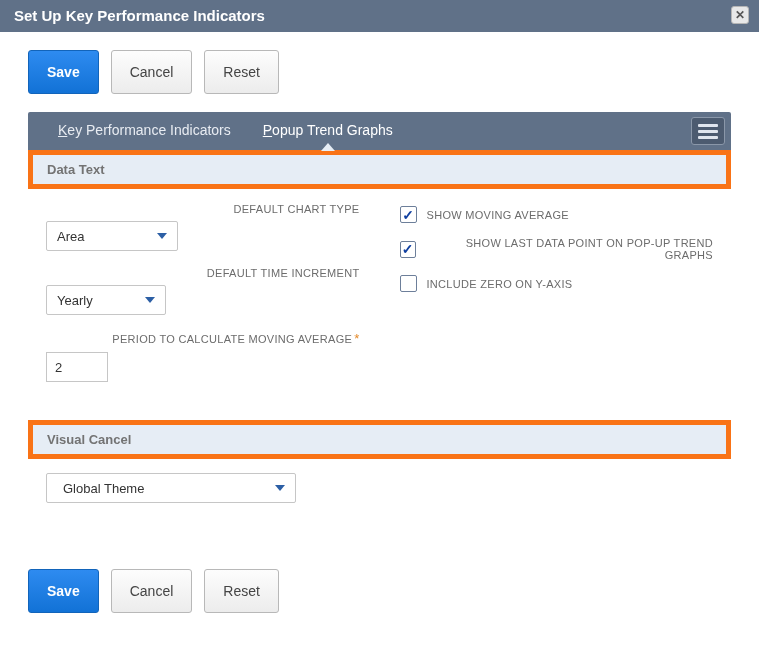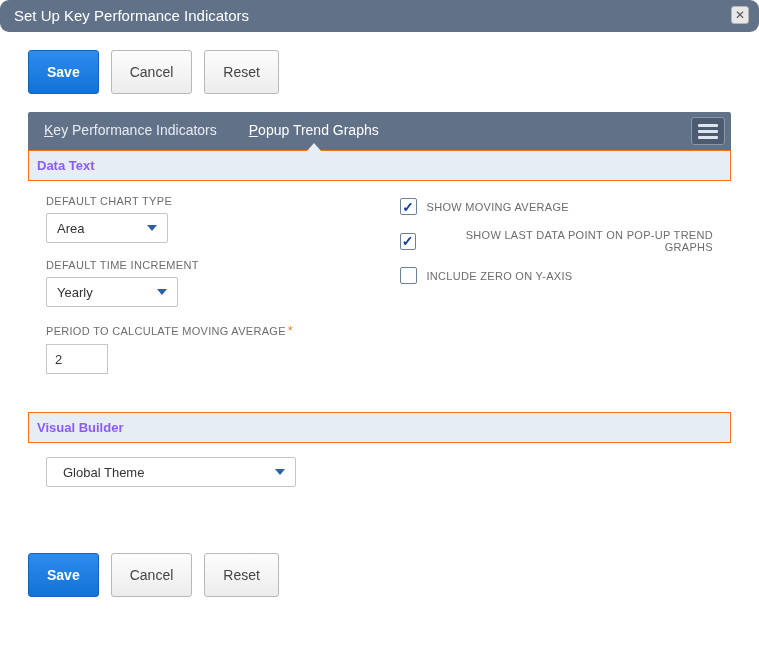--- a/index.html
+++ b/index.html
@@ -11,22 +11,21 @@
     width: 759px;
   }
   .header {
     background: #607188;
     color: #fff;
     display: flex;
     justify-content: space-between;
     align-items: center;
     padding: 6px 10px 8px 14px;
     font-size: 15px;
-    font-weight: 400;
-    border-radius: 9px;
+    font-weight: 700;
   }
   .close-btn {
     width: 18px; height: 18px;
     border: 1px solid #b5b5b5;
     border-radius: 3px;
     background: #e8e8e8;
     display: flex; align-items: center; justify-content: center;
     cursor: pointer;
     color: #555;
     font-size: 12px;
@@ -47,21 +46,21 @@
     background: linear-gradient(#2e8bf0,#1272d6);
     border: 1px solid #1264ba;
     color: #fff;
     font-weight: 600;
   }
   .tab-bar {
     background: #607188;
     display: flex;
     align-items: center;
     justify-content: space-between;
-    padding: 0 6px 0 14px;
+    padding: 0 6px 0 28px;
     position: relative;
     border-radius: 2px 2px 0 0;
   }
   .tabs { display: flex; gap: 28px; }
   .tab {
     color: #e8ecf2;
     padding: 10px 2px 12px 2px;
     font-size: 14px;
     cursor: pointer;
     position: relative;
@@ -91,58 +90,59 @@
     justify-content: center; align-items: center;
     gap: 3px;
     cursor: pointer;
     margin: 5px 0;
   }
   .menu-btn span {
     width: 20px; height: 3px; background: #dfe5ee; border-radius: 1px;
   }
   .section-head {
     background: #e6edf5;
-    color: #8b5cf6;
+    color: #737373;
     font-weight: 700;
     font-size: 13px;
-    padding: 7px 8px;
-    border: 1px solid #f97316;
+    padding: 7px 14px;
+    border: 5px solid #f97316;
   }
   .section-body {
     padding: 14px 18px 22px 18px;
     display: flex;
     gap: 40px;
   }
   .col { flex: 1; }
   .field { margin-bottom: 16px; }
   .field-label {
     font-size: 11px;
     letter-spacing: 0.3px;
     color: #6c6c6c;
     text-transform: uppercase;
     margin-bottom: 6px;
     display: block;
+    text-align: right;
   }
   .req { color: #e58a2a; font-size: 13px; margin-left: 2px;}
   .select {
     border: 1px solid #c6c6c6;
     border-radius: 2px;
     height: 30px;
     display: flex; align-items: center; justify-content: space-between;
     padding: 0 10px;
     cursor: pointer;
     background: #fff;
   }
   .select .arrow {
     width: 0;height:0;
     border-left: 5px solid transparent;
     border-right: 5px solid transparent;
     border-top: 6px solid #2c5fa5;
   }
-  .select.sm { width: 122px; }
+  .select.sm { width: 132px; }
   .select.md { width: 250px; padding-left: 16px; }
   .num-input {
     border: 1px solid #c6c6c6;
     height: 30px; width: 62px;
     padding: 0 8px;
     display: flex; align-items: center;
   }
   .chk-row {
     display: flex; align-items: center;
     gap: 10px;
@@ -210,21 +210,21 @@
     <div class="col">
       <div class="field">
         <span class="field-label">DEFAULT CHART TYPE</span>
         <div class="select sm">
           <span>Area</span>
           <span class="arrow"></span>
         </div>
       </div>
       <div class="field">
         <span class="field-label">DEFAULT TIME INCREMENT</span>
-        <div class="select sm" style="width:132px">
+        <div class="select sm" style="width:120px">
           <span>Yearly</span>
           <span class="arrow"></span>
         </div>
       </div>
       <div class="field">
         <span class="field-label">
           <span>PERIOD TO CALCULATE MOVING AVERAGE</span><span class="req">*</span>
         </span>
         <div class="num-input">
           <span>2</span>
@@ -240,21 +240,21 @@
         <span class="chk">✓</span>
         <span class="chk-label">SHOW LAST DATA POINT ON POP-UP TREND GRAPHS</span>
       </div>
       <div class="chk-row">
         <span class="chk"></span>
         <span class="chk-label">INCLUDE ZERO ON Y-AXIS</span>
       </div>
     </div>
   </div>
 
-  <div class="section-head">Visual Builder</div>
+  <div class="section-head">Visual Cancel</div>
   <div class="section-body">
     <div class="col">
       <div class="field">
         <div class="select md">
           <span>Global Theme</span>
           <span class="arrow"></span>
         </div>
       </div>
       <div class="field">
       </div>

